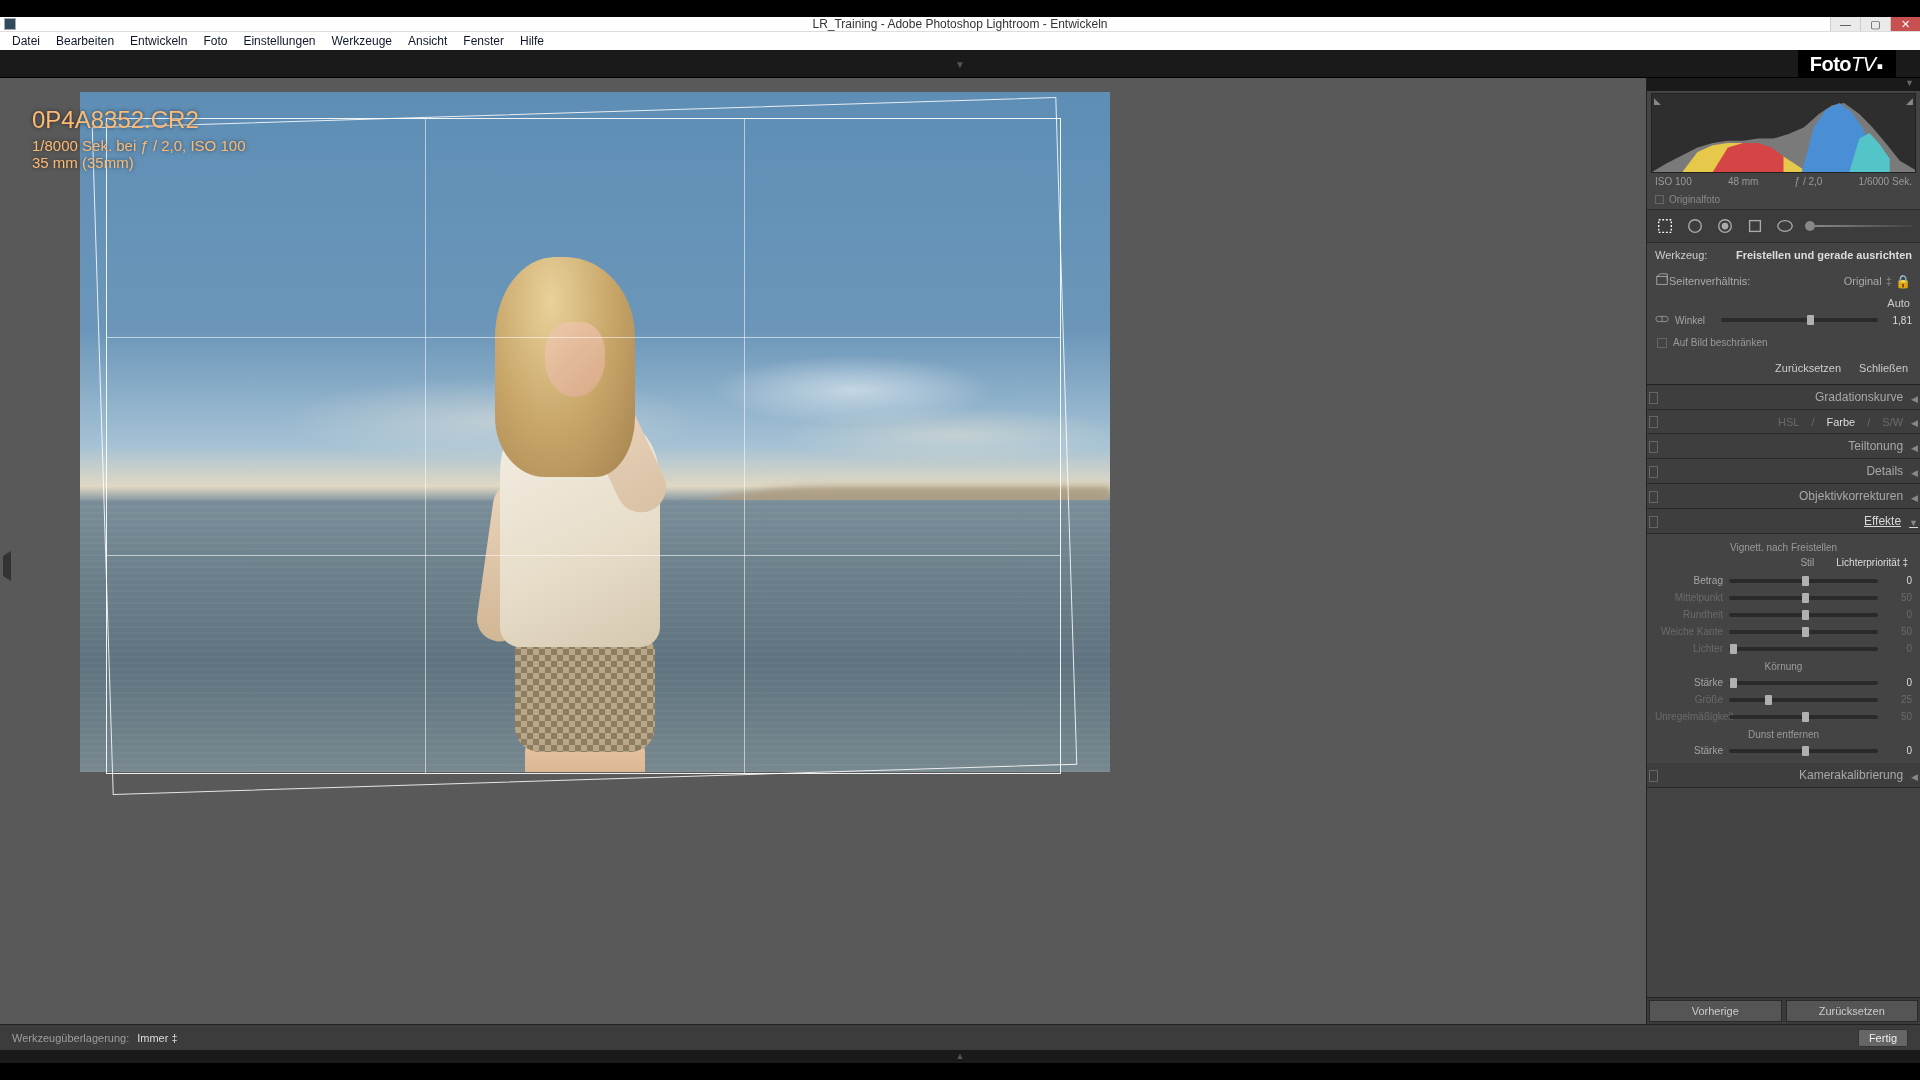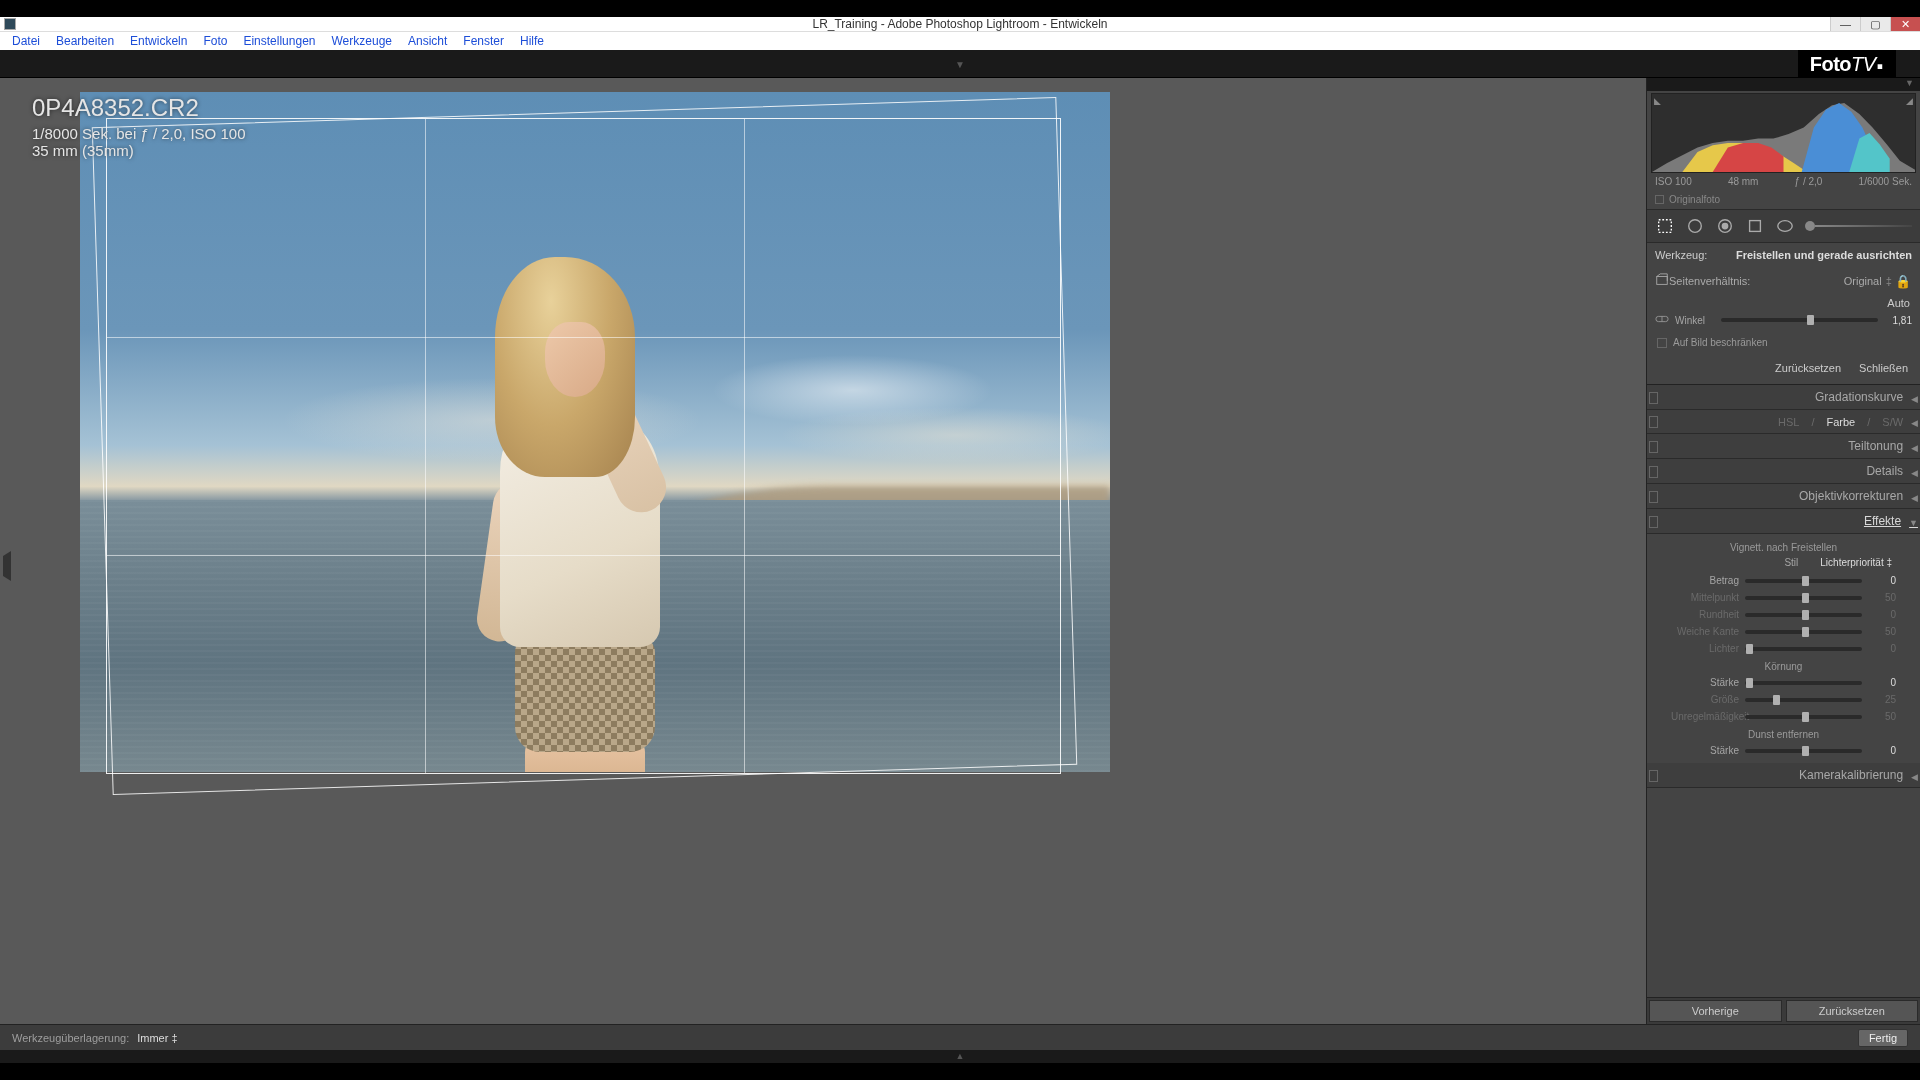--- a/index.html
+++ b/index.html
@@ -7,21 +7,21 @@
 .letterbox-top,.letterbox-bottom{position:absolute;left:0;right:0;height:17px;background:#000;z-index:100;}
 .letterbox-top{top:0;}
 .letterbox-bottom{bottom:0;}
 .app{position:absolute;top:17px;left:0;right:0;bottom:17px;background:#3a3a3a;display:flex;flex-direction:column;}
 .titlebar{height:14px;background:#fff;display:flex;align-items:center;justify-content:center;font-size:12px;color:#333;position:relative;}
 .titlebar .lricon{position:absolute;left:4px;top:1px;width:12px;height:12px;background:#2f4a5a;border:1px solid #aaa;}
 .titlebar .title{font-size:12px;}
 .win-controls{position:absolute;right:0;top:0;display:flex;}
 .win-controls span{width:30px;height:14px;display:flex;align-items:center;justify-content:center;font-size:11px;background:#eaeaea;border-left:1px solid #ccc;}
 .win-controls .close{background:#c75050;color:#fff;}
-.menubar{height:19px;background:#fff;border-top:1px solid #ddd;display:flex;align-items:center;padding:0 4px;font-size:12px;color:#1d4ed8;}
+.menubar{height:19px;background:#fff;border-top:1px solid #ddd;display:flex;align-items:center;padding:0 4px;font-size:12px;color:#0f172a;}
 .menubar span{padding:0 8px;cursor:default;}
 .topband{height:28px;background:#1a1a1a;border-bottom:1px solid #000;position:relative;}
 .topband .caret{position:absolute;left:50%;top:50%;transform:translate(-50%,-50%);color:#555;font-size:10px;}
 .fototv-logo{position:absolute;right:24px;top:0;height:28px;padding:0 12px;background:#000;color:#fff;font-size:20px;font-weight:700;display:flex;align-items:center;letter-spacing:-.5px;}
 .fototv-logo .tv{font-style:italic;font-weight:400;}
 .fototv-dot{font-size:32px;line-height:0;position:relative;top:-6px;}
 .main{flex:1;display:flex;min-height:0;}
 .canvas-area{flex:1;background:#595959;position:relative;overflow:hidden;}
 .photo-wrap{position:absolute;top:14px;left:80px;width:1030px;height:680px;}
 .photo{width:100%;height:100%;position:relative;overflow:hidden;}
@@ -39,21 +39,21 @@
 .torso{position:absolute;top:165px;left:55px;width:160px;height:225px;background:linear-gradient(155deg,#f3eee4,#e6dcc8 60%,#d6c8b0);border-radius:30px 40px 20px 20px/50px 60px 20px 20px;}
 .arm-r{position:absolute;top:110px;left:150px;width:50px;height:150px;background:linear-gradient(#edd8c2,#d9c2a5);border-radius:30px;transform:rotate(-25deg);}
 .arm-l{position:absolute;top:225px;left:40px;width:45px;height:160px;background:linear-gradient(#ebd4bc,#d2b795);border-radius:25px;transform:rotate(8deg);}
 .shorts{position:absolute;top:380px;left:70px;width:140px;height:115px;background:repeating-conic-gradient(#b9a789 0 25%,#8d7c5f 0 50%) 0 0/12px 12px;border-radius:15px 15px 25px 25px;}
 .legs{position:absolute;top:480px;left:80px;width:120px;height:60px;background:linear-gradient(#e8c5a4,#d3ad87);border-radius:15px;}
 .crop-frame{position:absolute;border:1px solid rgba(255,255,255,.85);pointer-events:none;top:20px;left:22px;width:965px;height:668px;transform:rotate(-1.8deg);}
 .thirds{position:absolute;border:1px solid rgba(255,255,255,.9);left:26px;top:26px;width:955px;height:656px;}
 .thirds::before,.thirds::after{content:"";position:absolute;background:rgba(255,255,255,.55);}
 .thirds::before{left:33.33%;top:0;bottom:0;width:1px;box-shadow:319px 0 0 rgba(255,255,255,.55);}
 .thirds::after{top:33.33%;left:0;right:0;height:1px;box-shadow:0 218px 0 rgba(255,255,255,.55);}
-.image-overlay{position:absolute;top:16px;left:32px;color:#e5e5e5;font-size:18px;text-shadow:0 0 4px rgba(0,0,0,.6);}
+.image-overlay{position:absolute;top:28px;left:32px;color:#fdba74;font-size:18px;text-shadow:0 0 4px rgba(0,0,0,.6);}
 .image-overlay .fname{font-size:24px;font-weight:500;margin-bottom:3px;}
 .image-overlay .meta1{font-size:15px;}
 .image-overlay .meta2{font-size:15px;}
 .left-flip{position:absolute;left:2px;top:50%;width:9px;height:30px;border-right:8px solid #333;border-top:5px solid transparent;border-bottom:5px solid transparent;}
 .right-panel{width:274px;background:#444;display:flex;flex-direction:column;color:#b8b8b8;font-size:11px;border-left:1px solid #222;}
 .rp-topstrip{height:13px;background:#1a1a1a;position:relative;}
 .rp-topstrip::after{content:"▼";position:absolute;right:6px;top:0;font-size:9px;color:#666;}
 .histogram{height:80px;background:#2e2e2e;margin:2px 4px 0;position:relative;border:1px solid #222;}
 .histo-svg{width:100%;height:100%;}
 .histo-icons{position:absolute;top:2px;left:2px;right:2px;display:flex;justify-content:space-between;color:#888;font-size:9px;}
@@ -84,21 +84,21 @@
 .check-row .cb{width:10px;height:10px;border:1px solid #666;}
 .btn-row{display:flex;justify-content:flex-end;gap:18px;padding:6px 12px 10px;border-bottom:1px solid #222;font-size:11px;color:#ccc;}
 .panel-head{display:flex;align-items:flex-end;justify-content:flex-end;padding:5px 2px;background:#3e3e3e;border-bottom:1px solid #2a2a2a;gap:8px;font-size:12px;color:#a8a8a8;min-height:24px;}
 .panel-head .sw{width:9px;height:12px;border:1px solid #666;margin-right:auto;}
 .panel-head .caret{font-size:9px;color:#888;}
 .panel-head.active{color:#d8d8d8;}
 .hsl-row{font-size:11px;}
 .hsl-row .dim{color:#6a6a6a;}
 .hsl-row .sep{color:#6a6a6a;margin:0 4px;}
 .effekte-head{background:#3e3e3e;text-decoration:underline;}
-.effekte-body{background:#444;padding:4px 16px;}
+.effekte-body{background:#444;padding:4px 0;}
 .sub-title{text-align:center;font-size:10px;color:#9a9a9a;padding:4px 0 2px;}
 .stil-row{display:flex;justify-content:flex-end;align-items:center;padding:2px 12px 4px;font-size:10px;gap:22px;color:#a5a5a5;}
 .stil-row .val{color:#ddd;}
 .bottombar{height:26px;background:#3c3c3c;border-top:1px solid #222;display:flex;align-items:center;padding:0 12px;font-size:11px;color:#9e9e9e;}
 .bottombar .overlay-label{}
 .bottombar .overlay-val{color:#ddd;margin-left:8px;}
 .bottombar .fertig{margin-left:auto;background:#666;border:1px solid #333;color:#eee;padding:2px 10px;border-radius:2px;font-size:11px;}
 .rp-bottom{display:flex;background:#3a3a3a;border-top:1px solid #222;}
 .rp-bottom button{flex:1;background:#555;border:1px solid #2a2a2a;color:#ccc;font-size:11px;padding:4px 0;margin:2px;}
 .bottom-caret{height:13px;background:#1a1a1a;text-align:center;color:#555;font-size:9px;line-height:13px;}

